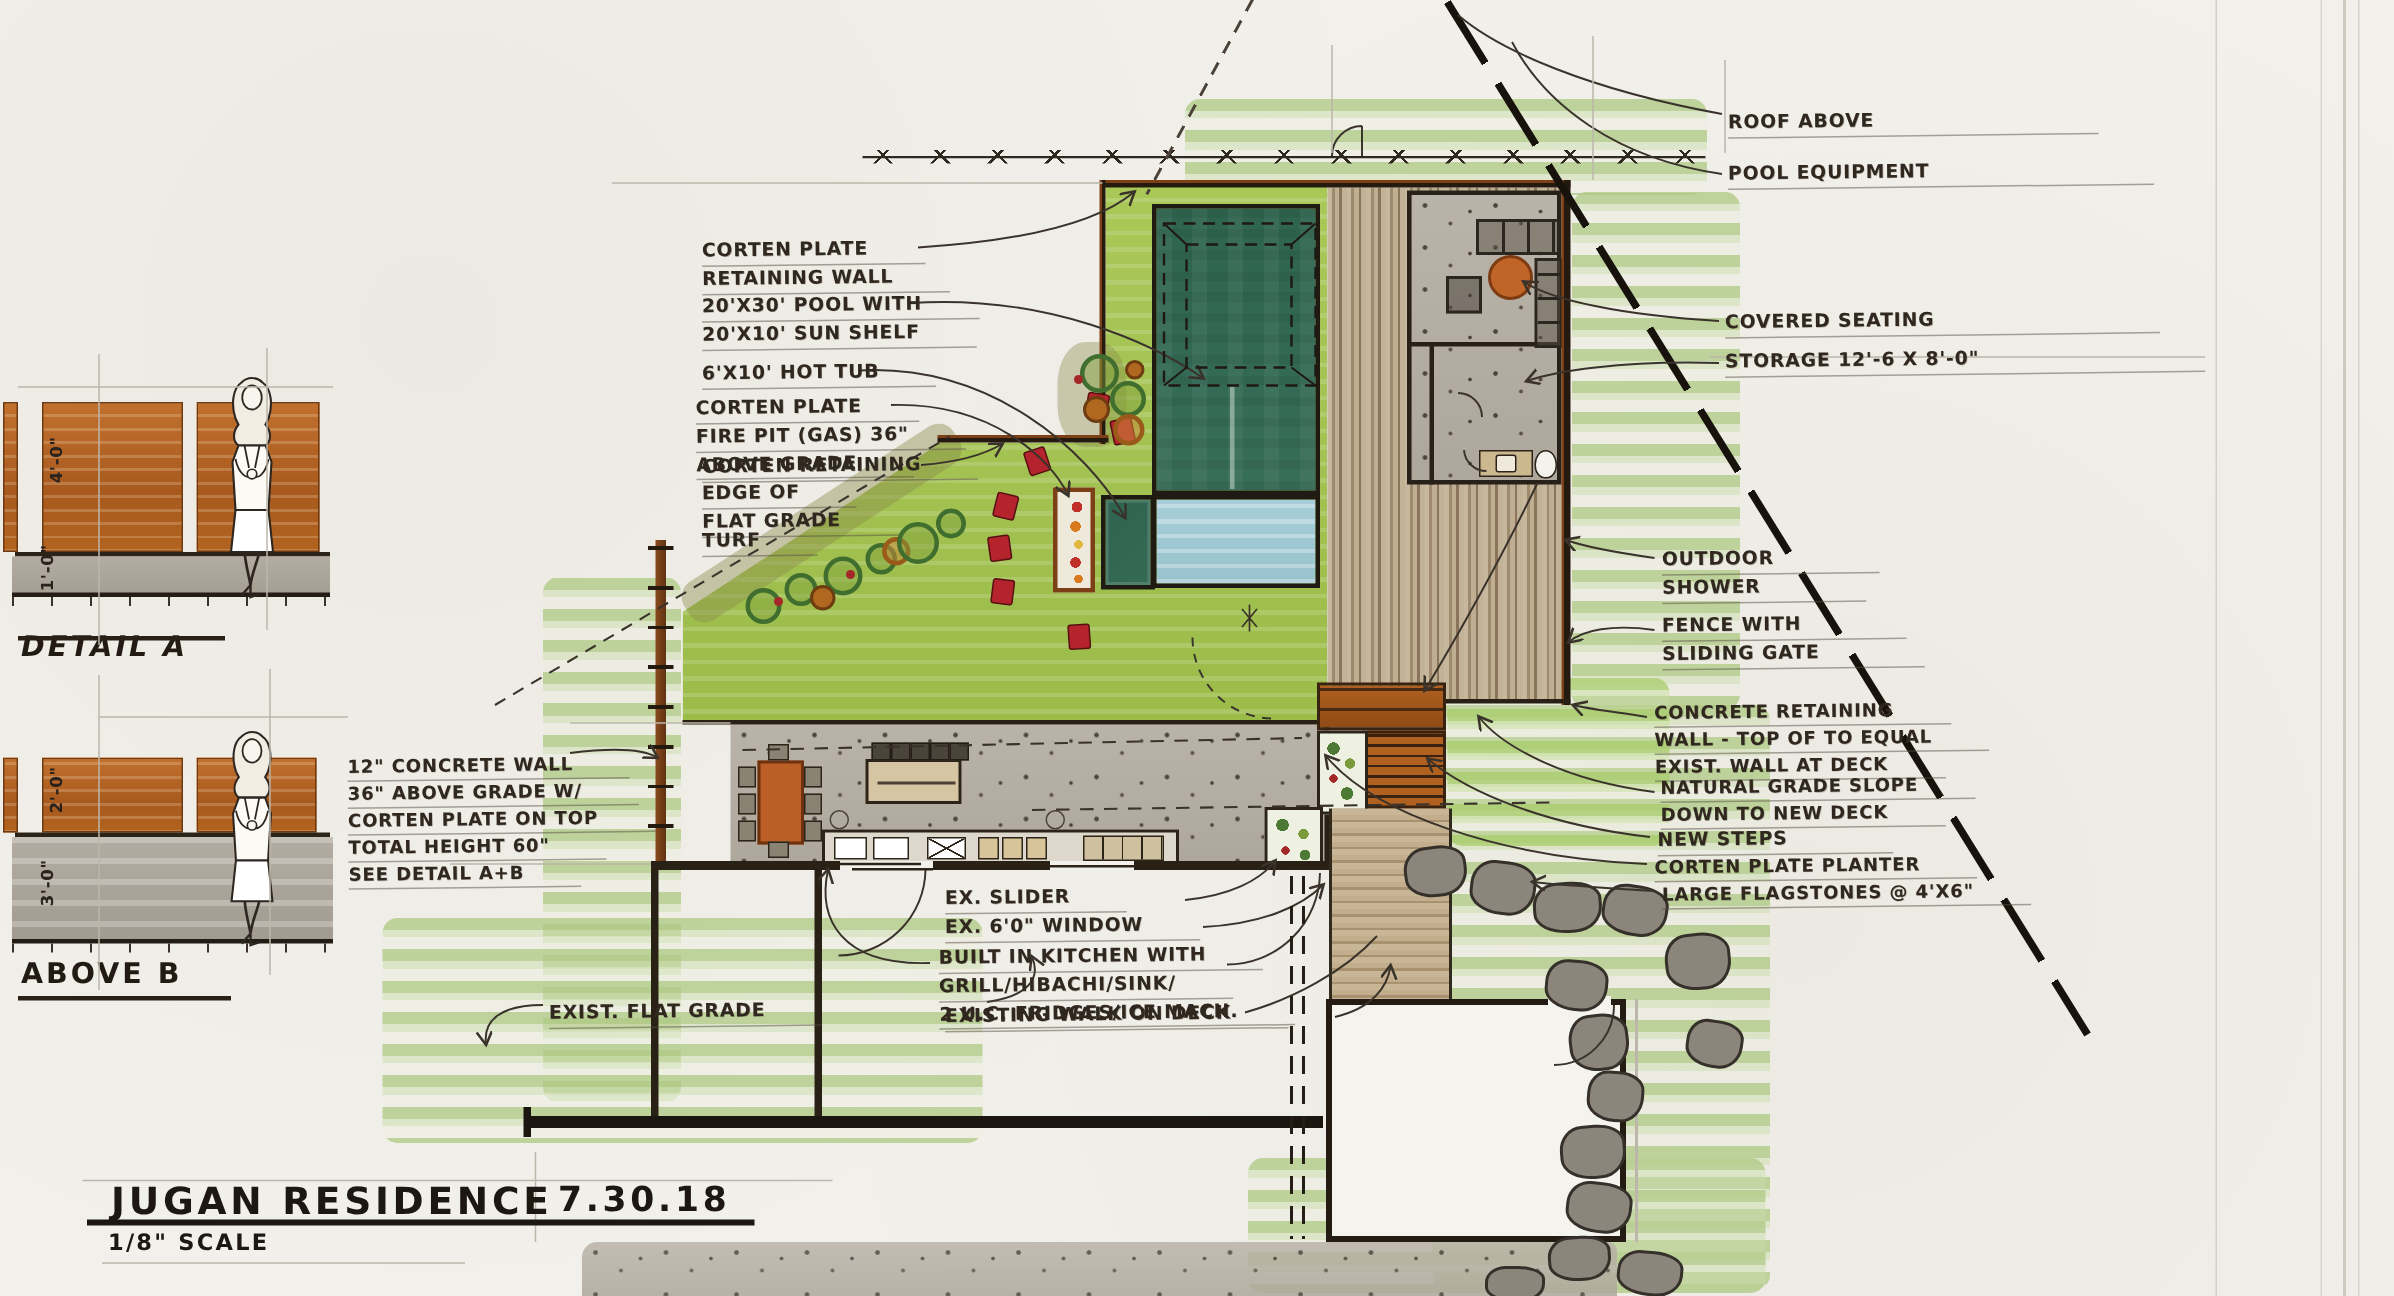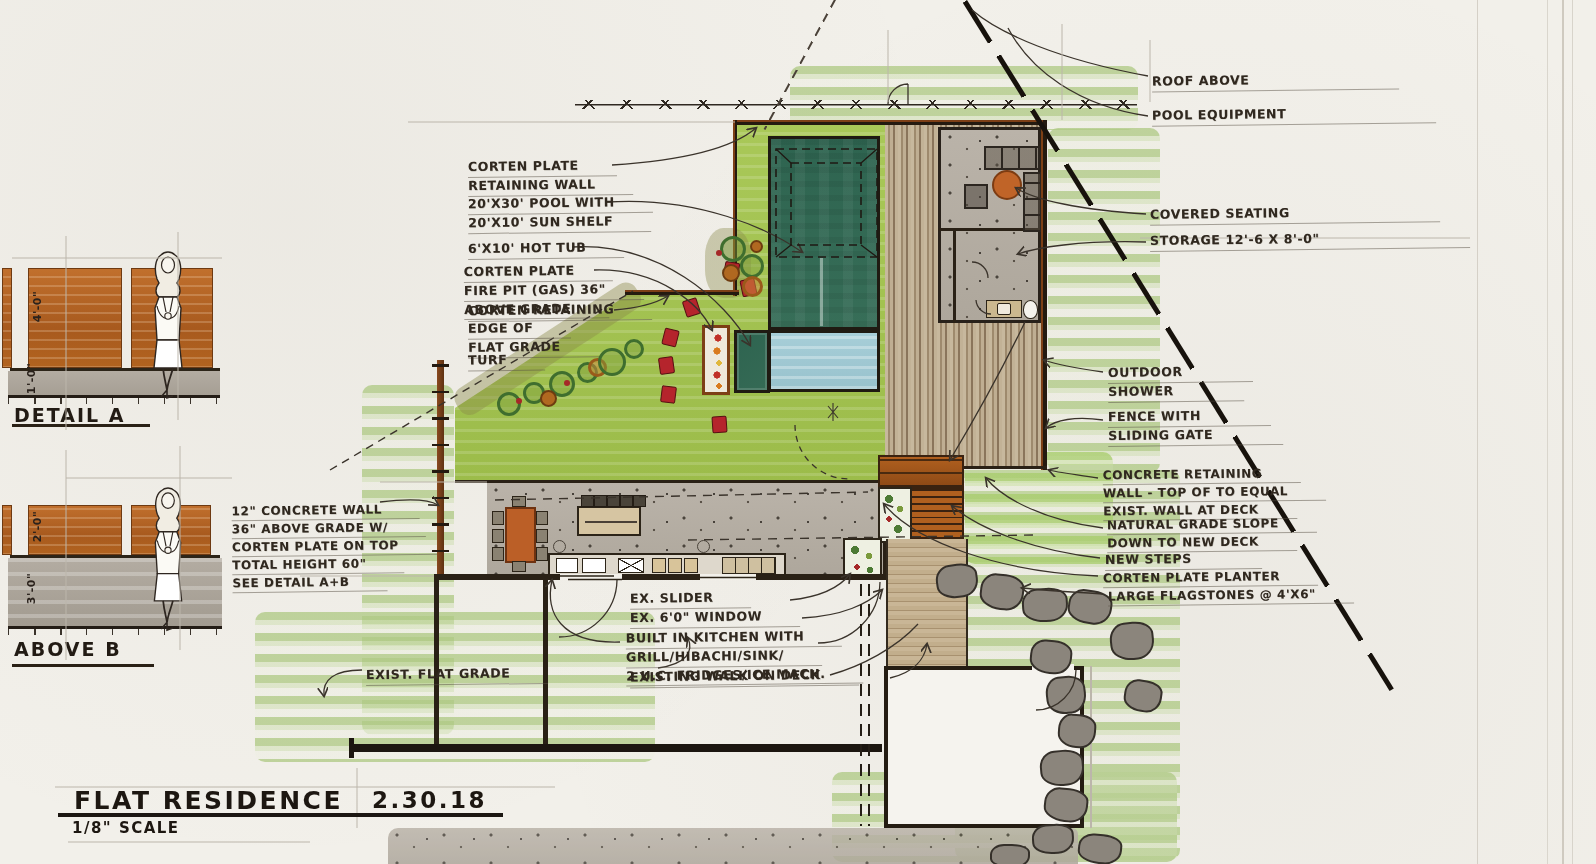--- a/index.html
+++ b/index.html
@@ -247,21 +247,21 @@
     <div class="abs corten" style="left:28px;top:38px;width:94px;height:100px;"></div>
     <div class="abs corten" style="left:131px;top:38px;width:82px;height:100px;"></div>
     <div class="abs" style="left:10px;top:138px;width:210px;height:3px;background:#2c2418;"></div>
     <div class="abs" style="left:8px;top:141px;width:212px;height:26px;background:linear-gradient(180deg,#b3aca2,#a59e93);"></div>
     <div class="abs" style="left:8px;top:165px;width:212px;height:3px;background:#241d16;"></div>
     <div class="abs" style="left:8px;top:168px;width:212px;height:6px;
          background:repeating-linear-gradient(90deg,#3a332b 0 1.5px,transparent 1.5px 26px);"></div>
   </div>
   <div class="dim" style="left:22px;top:300px;">4'-0"</div>
   <div class="dim" style="left:16px;top:372px;">1'-0"</div>
-  <div class="dlabel" style="left:14px;top:404px;">DETAIL A</div>
+  <div class="dlabel" style="left:14px;top:420px;font-style:italic;">DETAIL A</div>
   <div class="dark" style="left:12px;top:424px;width:138px;height:2.5px;"></div>
   <svg class="overlay" width="44" height="150" viewBox="0 0 44 150" style="left:146px;top:250px;">
     <path d="M15,5 C9,9 8,20 11,29 L13,33 C9,38 9,44 13,47 L31,47 C35,44 35,38 31,33 L33,29 C36,20 35,9 29,5 C25,1 19,1 15,5 Z" fill="#f1ede3" stroke="#2e2620" stroke-width="1.4"></path>
     <ellipse cx="22" cy="15" rx="6.5" ry="8" fill="#f8f5ee" stroke="#2e2620" stroke-width="1.2"></ellipse>
     <path d="M13,47 L9,58 L11,90 L33,90 L35,58 L31,47 Z" fill="#fbfaf5" stroke="#2e2620" stroke-width="1.4"></path>
     <path d="M17,47 L20,62 M27,47 L24,62 M11,56 C13,66 19,70 22,67 C26,70 31,66 33,56" fill="none" stroke="#2e2620" stroke-width="1.2"></path>
     <circle cx="22" cy="66" r="3.2" fill="#f8f5ee" stroke="#2e2620" stroke-width="1.1"></circle>
     <path d="M11,90 L8,118 L36,118 L33,90 Z" fill="#ffffff" stroke="#2e2620" stroke-width="1.4"></path>
     <path d="M17,118 C18,128 20,134 21,140 M27,118 C25,126 22,132 21,140" fill="none" stroke="#2e2620" stroke-width="1.8"></path>
     <path d="M21,140 L15,147 M21,140 L21,148 L27,146" fill="none" stroke="#2e2620" stroke-width="1.6"></path>
@@ -448,18 +448,18 @@
     <span>GRILL/HIBACHI/SINK/</span>
     <span>2 U.C. FRIDGES/ICE MACH.</span>
   </div>
   <div class="ann" style="left:630px;top:668px;">
     <span>EXISTING WALK ON DECK</span>
   </div>
   <div class="ann" style="left:366px;top:666px;">
     <span>EXIST. FLAT GRADE</span>
   </div>
 
-  <div class="title" style="left:74px;top:786px;font-size:25px;">FLAT RESIDENCE</div>
-  <div class="title" style="left:372px;top:787px;font-size:23px;">2.30.18</div>
+  <div class="title" style="left:74px;top:786px;font-size:25px;">JUGAN RESIDENCE</div>
+  <div class="title" style="left:372px;top:787px;font-size:23px;">7.30.18</div>
   <div class="abs" style="left:58px;top:813px;width:445px;height:4px;background:#1c1712;"></div>
   <div class="title" style="left:72px;top:819px;font-size:15px;letter-spacing:1.5px;">1/8" SCALE</div>
 
 </div>
 
 </body></html>

